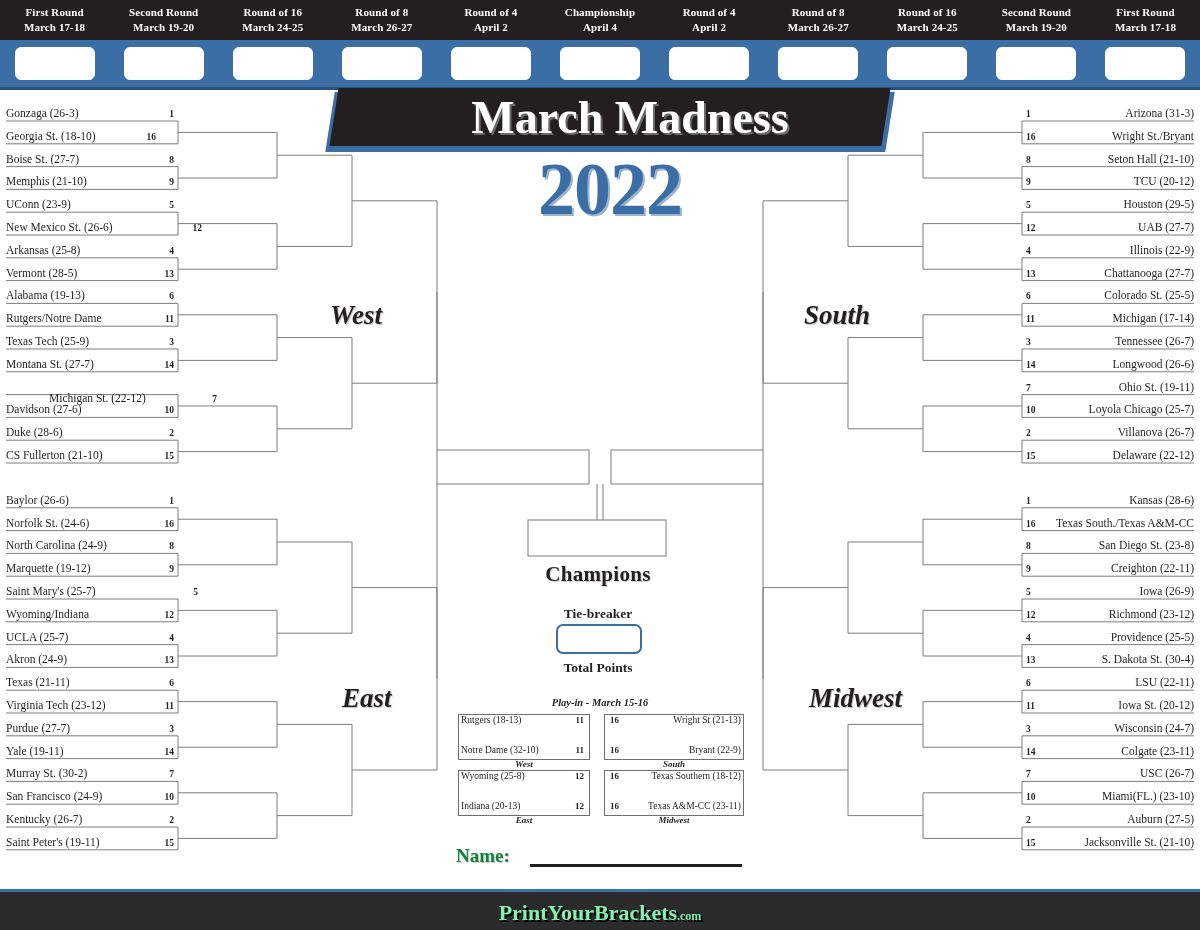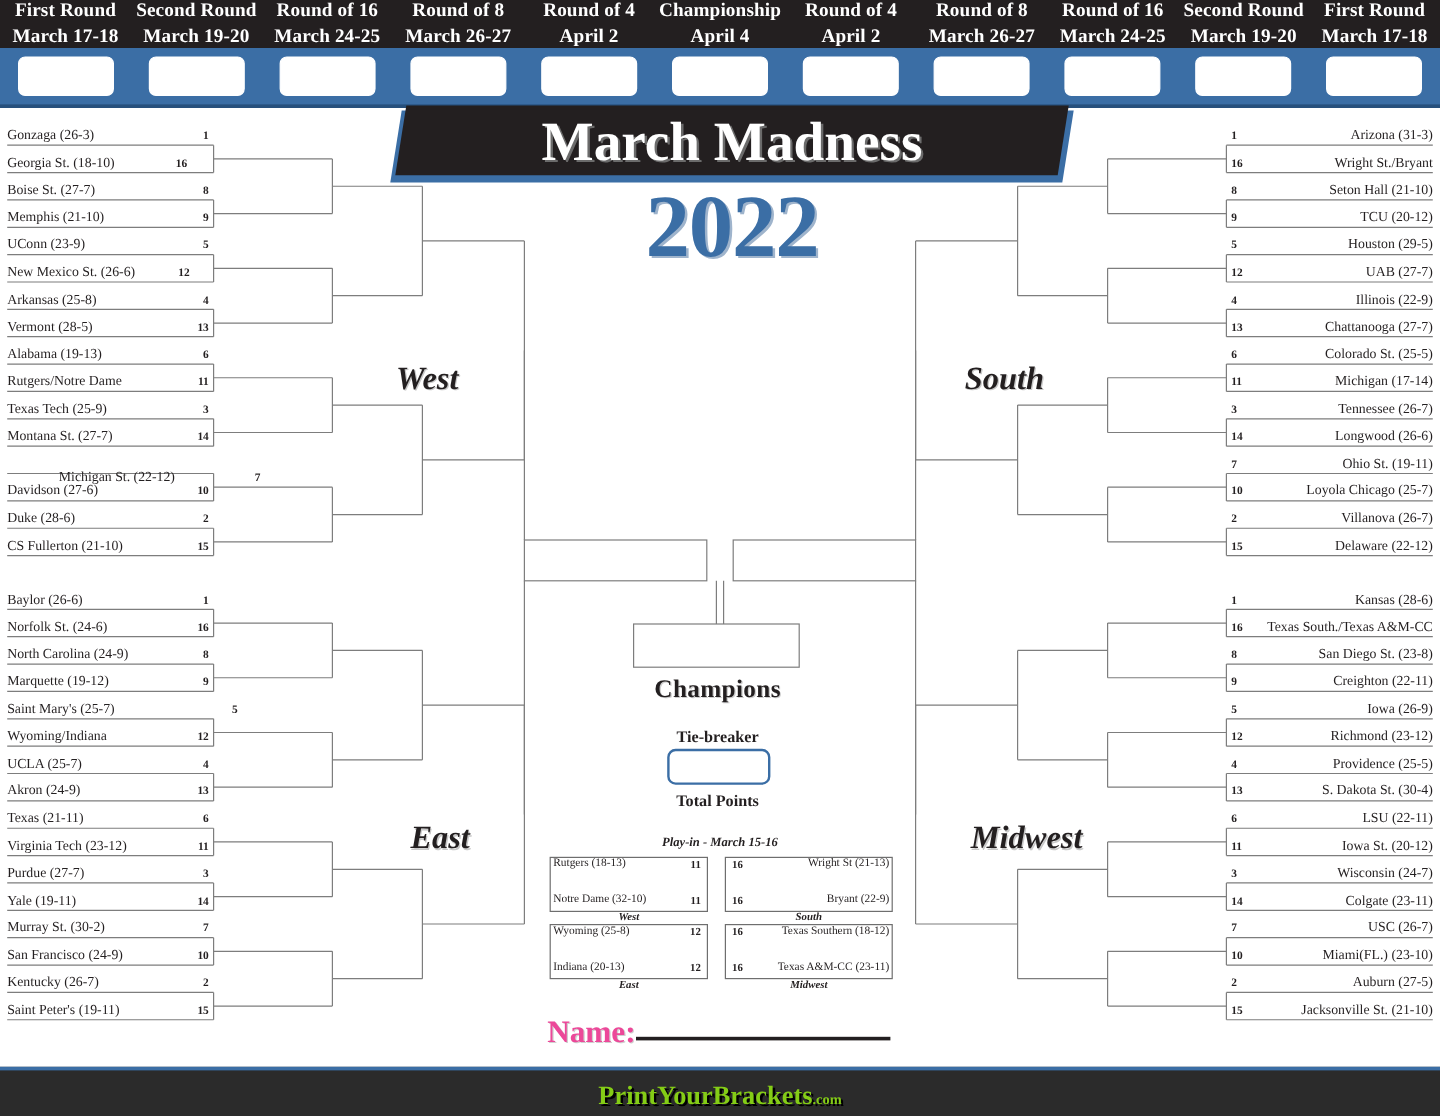--- a/index.html
+++ b/index.html
@@ -14,21 +14,21 @@
   #round-header-bar{
     position:absolute;left:0;top:0;width:1200px;height:40px;
     background:#231f20;
     display:flex;
   }
   .round-head{
     flex:1 1 0;
     display:flex;flex-direction:column;align-items:center;justify-content:center;
     color:#ffffff;
     font-weight:bold;
-    font-size:16px;
+    font-size:11px;
     line-height:1.35;
     text-align:center;
     letter-spacing:.1px;
   }
   #round-boxes-bar{
     position:absolute;left:0;top:40px;width:1200px;height:47px;
     background:#3b6ea5;
     display:flex;align-items:center;
     border-bottom:2px solid #2b5party;
   }
@@ -138,36 +138,36 @@
   }
   .playin-row .pnm{position:absolute;}
   .playin-row .psd{position:absolute;font-weight:bold;font-size:9px;}
   .playin-region{
     position:absolute;font-size:9px;font-weight:bold;font-style:italic;
     color:#231f20;text-align:center;
   }
   
   #name-label{
     position:absolute;left:456px;top:845px;
-    font-size:26px;font-weight:bold;color:#ec4899;
+    font-size:19px;font-weight:bold;color:#15803d;
     text-shadow:1px 1px 0 #cfcfcf;
   }
   #name-line{
     position:absolute;left:530px;top:864px;width:212px;height:0;
     border-top:3px solid #231f20;
   }
   
   #footer-bar{
     position:absolute;left:0;top:889px;width:1200px;height:41px;
     background:#2b2b2b;
     border-top:3px solid #3b6ea5;
     display:flex;align-items:center;justify-content:center;
   }
   #footer-text{
-    color:#84cc16;font-weight:bold;font-size:22px;
+    color:#86efac;font-weight:bold;font-size:22px;
     text-shadow:2px 2px 0 #000;
   }
   #footer-text .dom{font-size:12px;vertical-align:baseline;}
 </style>
 </head>
 <body>
 
 <div id="round-header-bar">
     <div class="round-head">
       <div>First Round</div>
@@ -247,21 +247,21 @@
     </div>
     <div class="round-box-cell">
       <div class="round-box"></div>
     </div>
   </div>
 
 <div id="title-banner-wrap">
   <div id="title-banner-shadow"></div>
   <div id="title-banner"></div>
 </div>
-<div id="title-text" style="left:330px;text-align:right;">March Madness</div>
+<div id="title-text" style="left:350px;text-align:right;">March Madness</div>
 <div id="title-year">2022</div>
 
 <svg id="bracket-svg" width="1200" height="790">
     <line x1="6" y1="26" x2="178" y2="26" stroke="#7d7d7d" stroke-width="1"></line>
     <line x1="6" y1="48.8" x2="178" y2="48.8" stroke="#7d7d7d" stroke-width="1"></line>
     <line x1="6" y1="71.6" x2="178" y2="71.6" stroke="#7d7d7d" stroke-width="1"></line>
     <line x1="6" y1="94.4" x2="178" y2="94.4" stroke="#7d7d7d" stroke-width="1"></line>
     <line x1="6" y1="117.2" x2="178" y2="117.2" stroke="#7d7d7d" stroke-width="1"></line>
     <line x1="6" y1="140" x2="178" y2="140" stroke="#7d7d7d" stroke-width="1"></line>
     <line x1="6" y1="162.8" x2="178" y2="162.8" stroke="#7d7d7d" stroke-width="1"></line>
@@ -463,21 +463,21 @@
       <span class="sd">8</span>
     </div>
     <div class="team left" style="top: 174.4px; left: 0px; width: 178px;">
       <span class="nm">Memphis (21-10)</span>
       <span class="sd">9</span>
     </div>
     <div class="team left" style="top: 197.2px; left: 0px; width: 178px;">
       <span class="nm">UConn (23-9)</span>
       <span class="sd">5</span>
     </div>
-    <div class="team left" style="top: 220px; left: 0px; width: 162px;">
+    <div class="team left" style="top: 220px; left: 0px; width: 162px; padding-left: 44px;">
       <span class="nm">New Mexico St. (26-6)</span>
       <span class="sd">12</span>
     </div>
     <div class="team left" style="top: 242.8px; left: 0px; width: 178px;">
       <span class="nm">Arkansas (25-8)</span>
       <span class="sd">4</span>
     </div>
     <div class="team left" style="top: 265.6px; left: 0px; width: 178px;">
       <span class="nm">Vermont (28-5)</span>
       <span class="sd">13</span>

